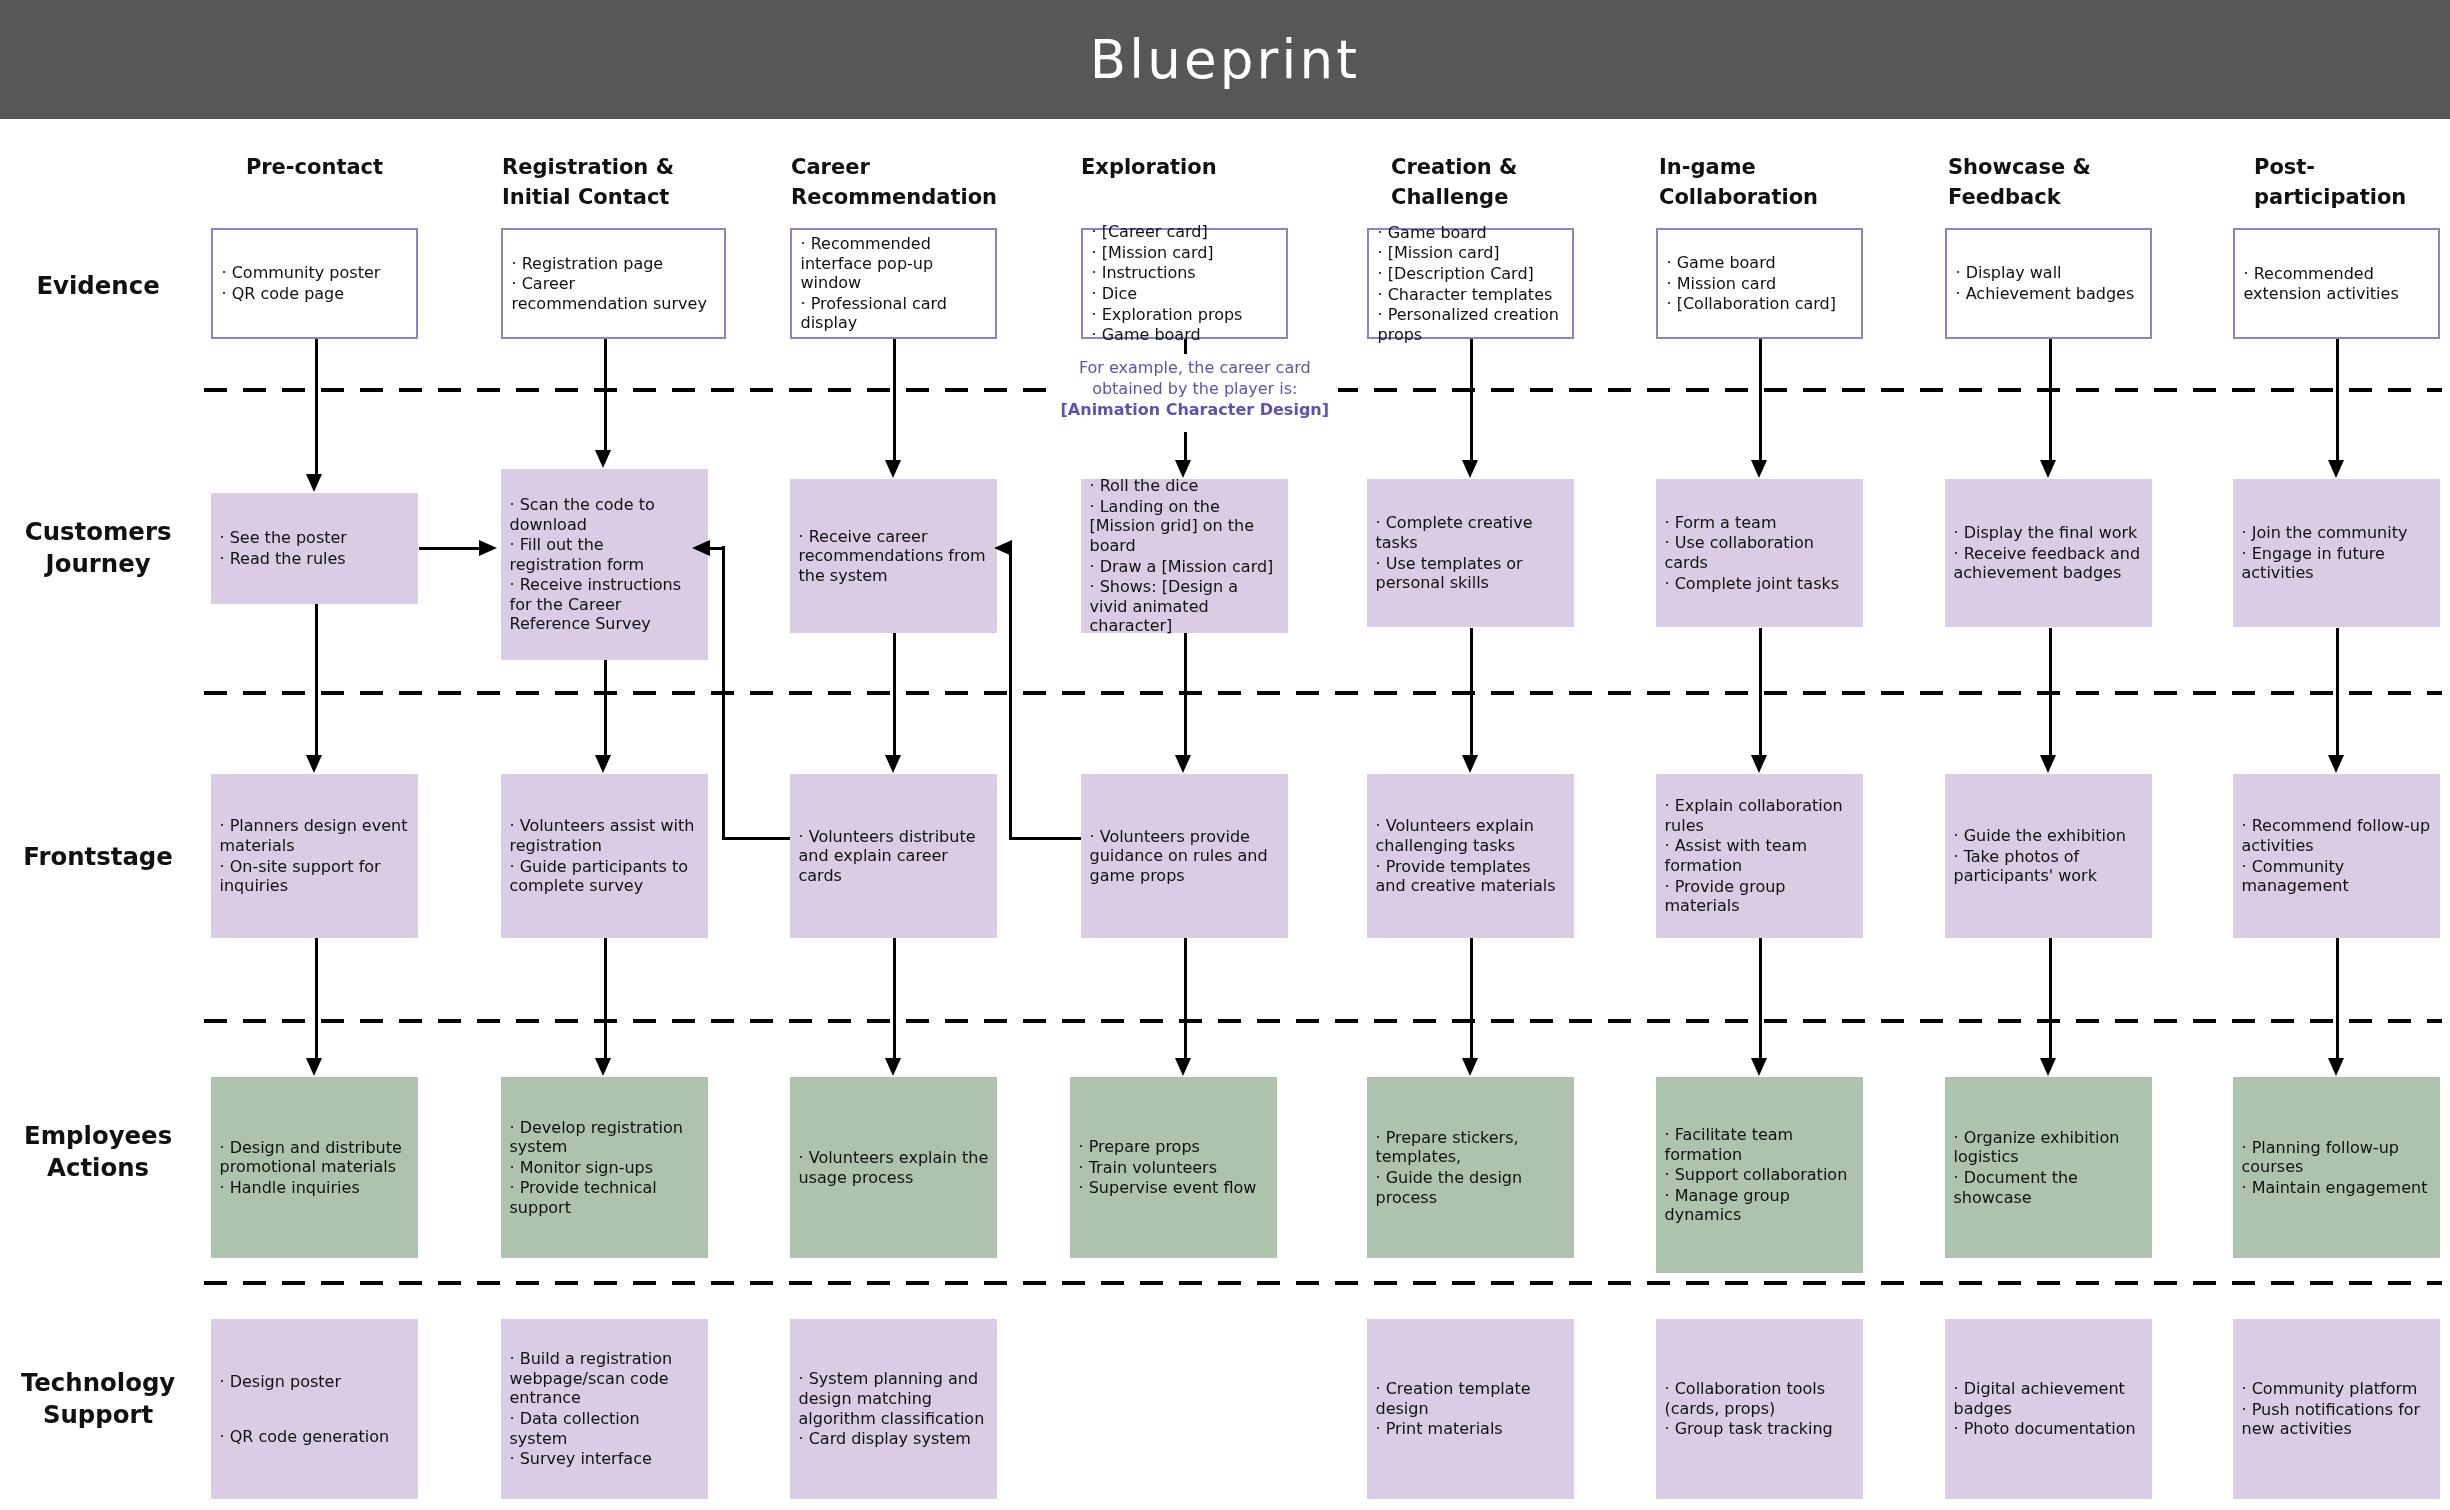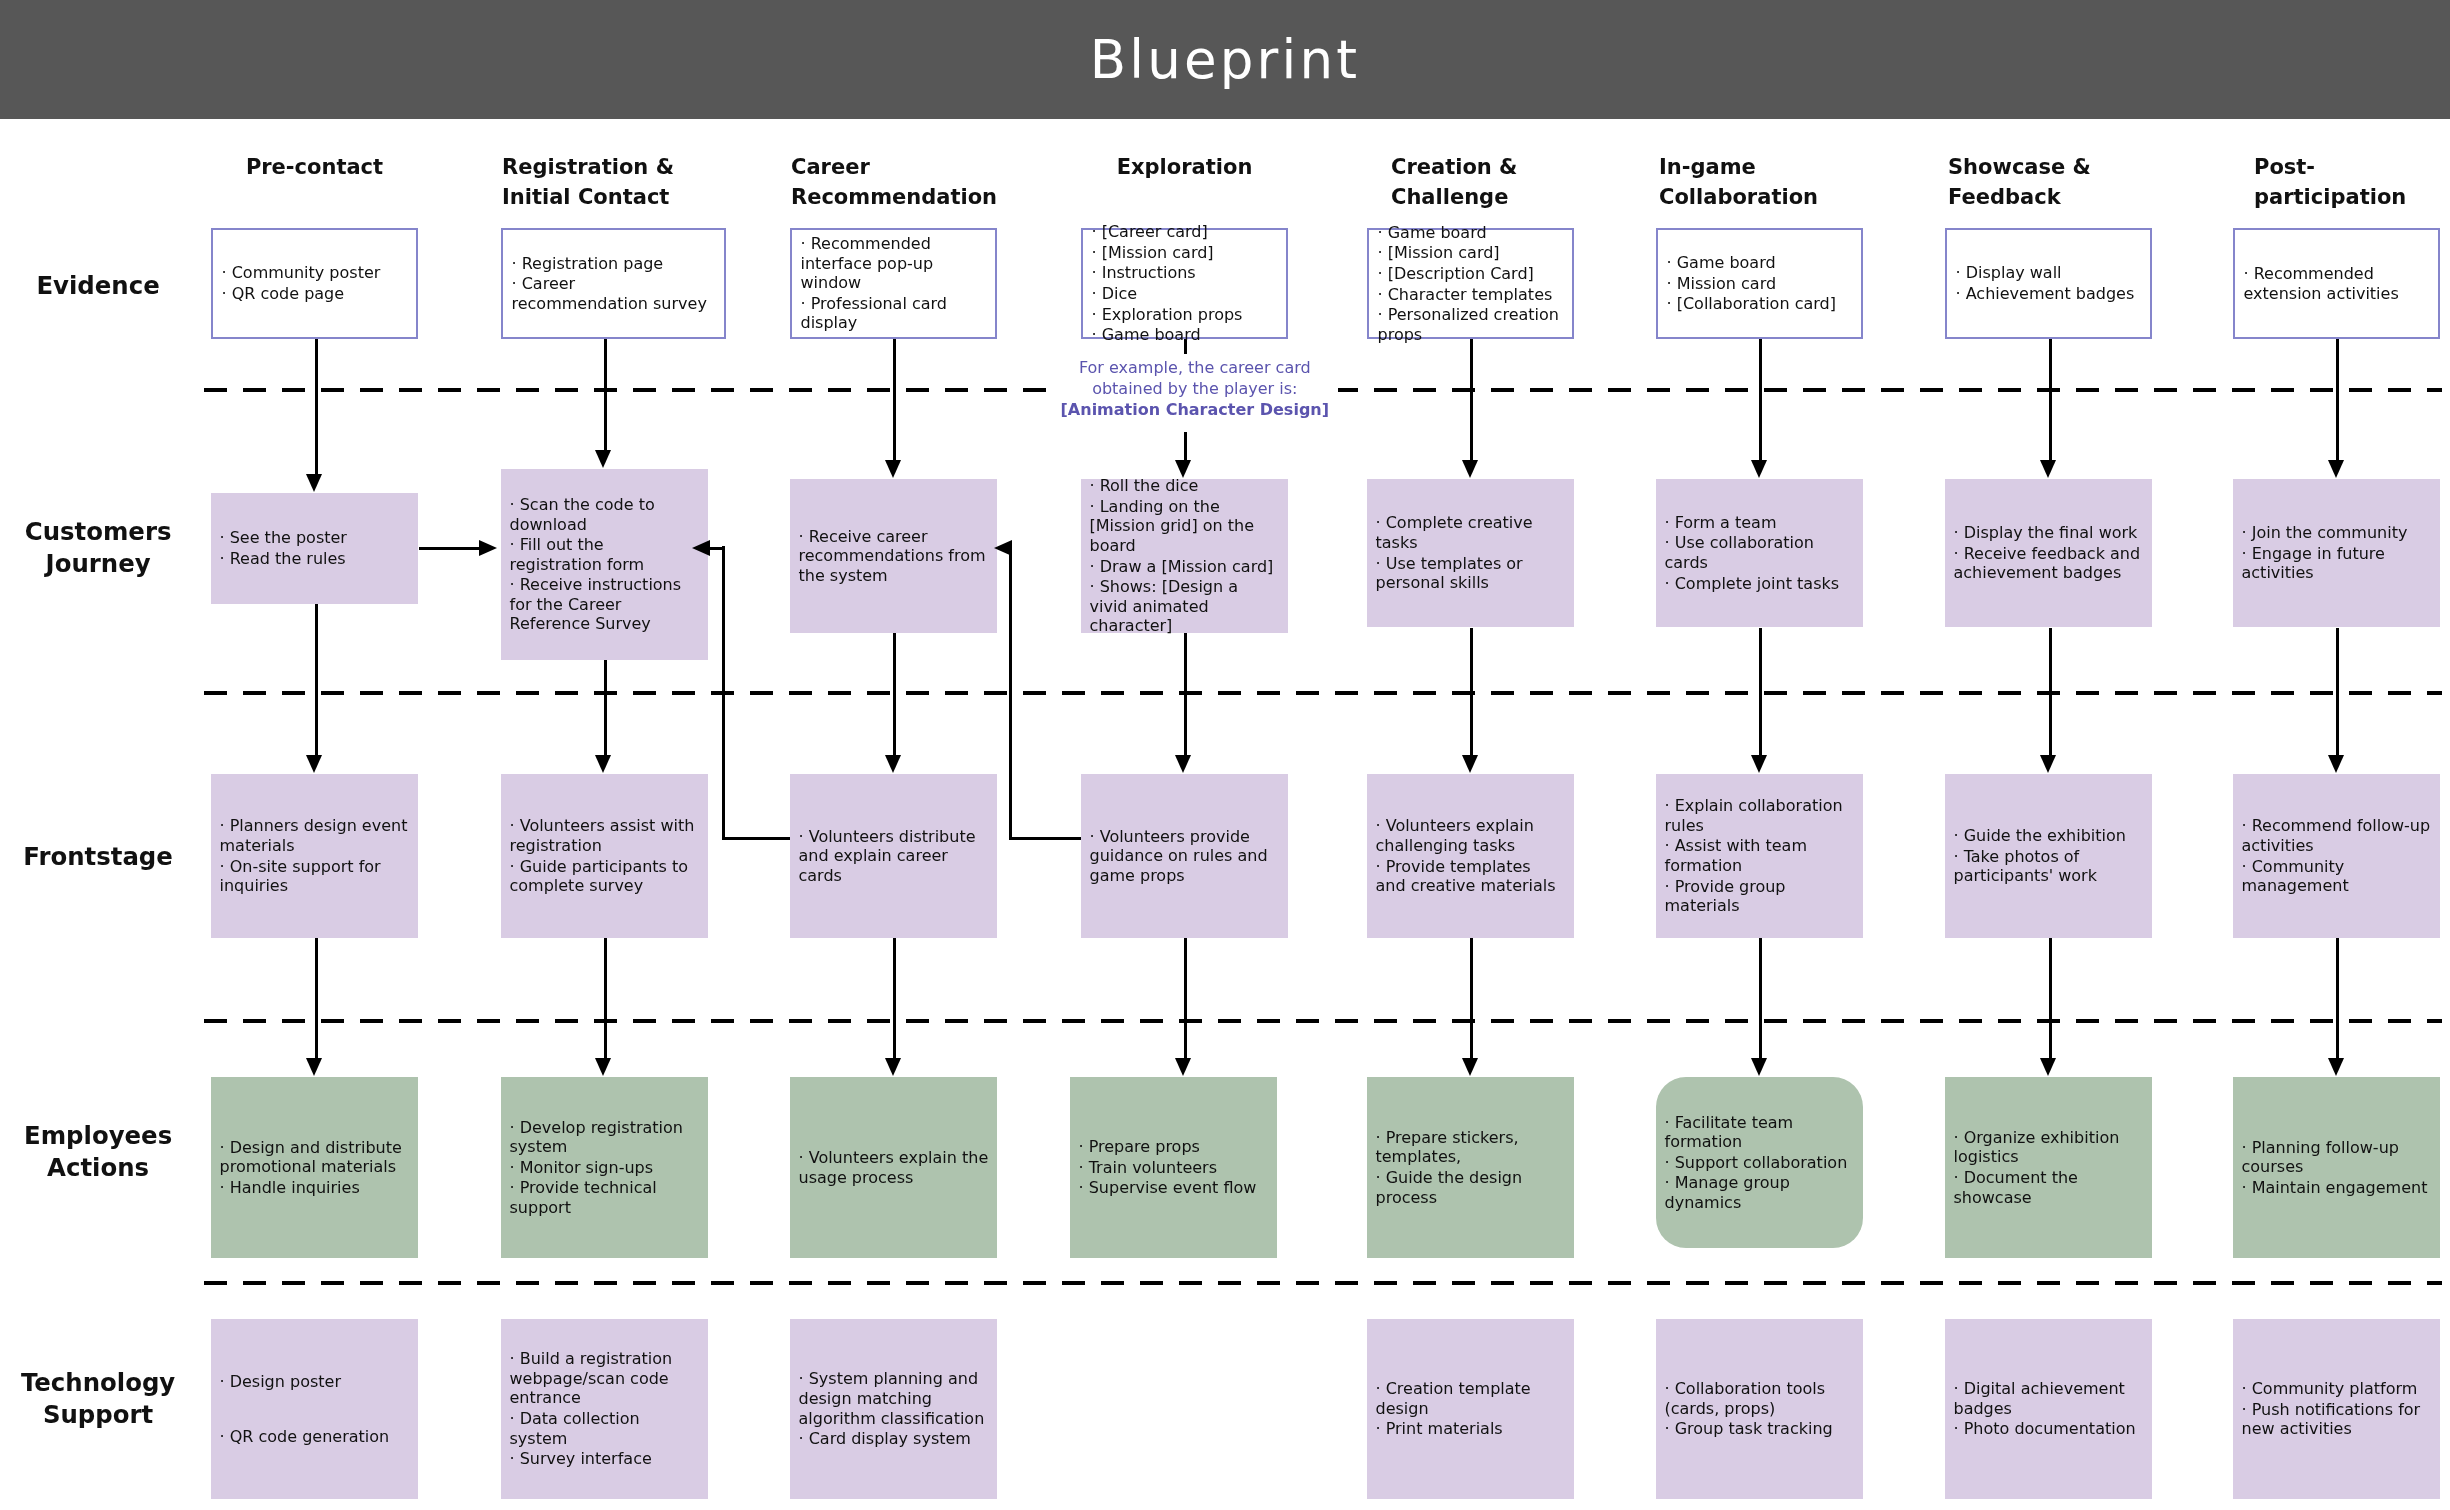--- a/index.html
+++ b/index.html
@@ -120,21 +120,21 @@
       <div class="box lavbox" style="left: 790px; top: 774px; width: 207px; height: 164px;">
         <div class="li">· Volunteers distribute and explain career cards</div>
       </div>
       <div class="box grnbox" style="left: 790px; top: 1077px; width: 207px; height: 181px;">
         <div class="li">· Volunteers explain the usage process</div>
       </div>
       <div class="box lavbox" style="left: 790px; top: 1319px; width: 207px; height: 180px;">
         <div class="li">· System planning and design matching algorithm classification</div>
         <div class="li">· Card display system</div>
       </div>
-      <div class="colheader" style="left: 1081px; top: 152px; width: 207px; text-align: center;">Exploration</div>
+      <div class="colheader" style="left: 1081px; top: 152px; width: 207px; ">Exploration</div>
       <div class="box ev" style="left: 1081px; top: 228px; width: 207px; height: 111px;">
         <div class="li">· [Career card]</div>
         <div class="li">· [Mission card]</div>
         <div class="li">· Instructions</div>
         <div class="li">· Dice</div>
         <div class="li">· Exploration props</div>
         <div class="li">· Game board</div>
       </div>
       <div class="box lavbox" style="left: 1081px; top: 479px; width: 207px; height: 154px;">
         <div class="li">· Roll the dice</div>
@@ -185,21 +185,21 @@
       <div class="box lavbox" style="left: 1656px; top: 479px; width: 207px; height: 148px;">
         <div class="li">· Form a team</div>
         <div class="li">· Use collaboration cards</div>
         <div class="li">· Complete joint tasks</div>
       </div>
       <div class="box lavbox" style="left: 1656px; top: 774px; width: 207px; height: 164px;">
         <div class="li">· Explain collaboration rules</div>
         <div class="li">· Assist with team formation</div>
         <div class="li">· Provide group materials</div>
       </div>
-      <div class="box grnbox" style="left: 1656px; top: 1077px; width: 207px; height: 171px; border-radius: 30px;">
+      <div class="box grnbox" style="left: 1656px; top: 1077px; width: 207px; height: 196px;">
         <div class="li">· Facilitate team formation</div>
         <div class="li">· Support collaboration</div>
         <div class="li">· Manage group dynamics</div>
       </div>
       <div class="box lavbox" style="left: 1656px; top: 1319px; width: 207px; height: 180px;">
         <div class="li">· Collaboration tools (cards, props)</div>
         <div class="li">· Group task tracking</div>
       </div>
       <div class="colheader" style="left: 1948px; top: 152px; width: 238px; text-align: left;">Showcase &amp;
 Feedback</div>

